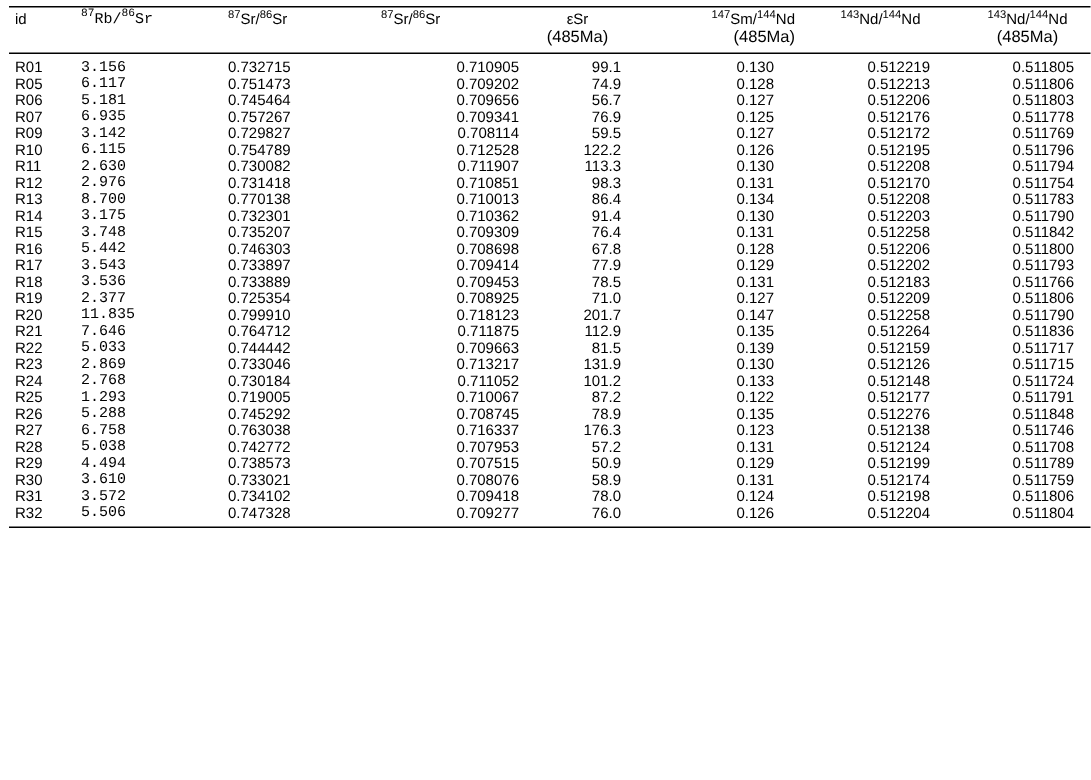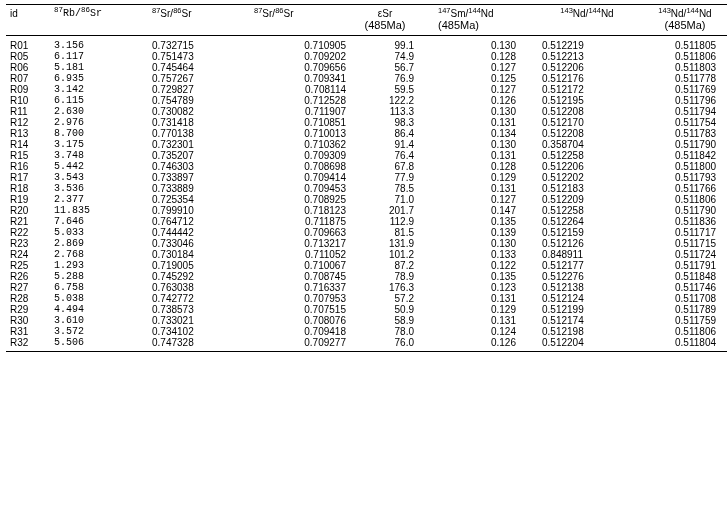--- a/index.html
+++ b/index.html
@@ -61,28 +61,28 @@
     border-bottom: 1.6px solid #000;
   }
   
   .c-id     { width: 34px;  text-align: left;  padding-left: 4px !important; }
   .c-rb     { width: 88px;  text-align: left;  padding-left: 10px !important; font-family: Liberation Mono, monospace; }
   .c-sr1    { width: 92px;  text-align: left;  padding-left: 10px !important; }
   .c-sr2    { width: 92px;  text-align: right;  padding-left: 10px !important; }
   .c-esr    { width: 78px;  text-align: right; padding-right: 24px !important; }
   .c-sm     { width: 92px;  text-align: right; padding-right: 26px !important; }
   .c-nd1    { width = 90px; }
-  .c-nd1    { width: 90px;  padding-right: 20px !important; }
+  .c-nd1    { width: 90px;  text-align: right; padding-right: 20px !important; }
   .c-nd2    { width: 90px;  text-align: right; padding-right: 20px !important; }
 
   
   th.c-id   { text-align: left; }
   th.c-rb, th.c-sr1, th.c-sr2 { text-align: left; }
   th.c-esr  { text-align: center; padding-right: 14px !important; }
-  th.c-sm   { text-align: left; padding-right: 12px !important; }
+  th.c-sm   { text-align: right; padding-right: 12px !important; }
   th.c-nd1  { text-align: center; padding-right: 8px !important; }
   th.c-nd2  { text-align: center; padding-right: 6px !important; }
 
   sup { font-size: 7.5px; vertical-align: super; line-height: 0; }
   .sub-label { font-size: 9px; }
   .nowrap { white-space: nowrap; }
 </style>
 </head>
 <body>
 
@@ -203,21 +203,21 @@
           <td class="c-nd1">0.512208</td>
           <td class="c-nd2">0.511783</td>
         </tr>
         <tr>
           <td class="c-id">R14</td>
           <td class="c-rb">3.175</td>
           <td class="c-sr1">0.732301</td>
           <td class="c-sr2">0.710362</td>
           <td class="c-esr">91.4</td>
           <td class="c-sm">0.130</td>
-          <td class="c-nd1">0.358704</td>
+          <td class="c-nd1">0.512203</td>
           <td class="c-nd2">0.511790</td>
         </tr>
         <tr>
           <td class="c-id">R15</td>
           <td class="c-rb">3.748</td>
           <td class="c-sr1">0.735207</td>
           <td class="c-sr2">0.709309</td>
           <td class="c-esr">76.4</td>
           <td class="c-sm">0.131</td>
           <td class="c-nd1">0.512258</td>
@@ -303,21 +303,21 @@
           <td class="c-nd1">0.512126</td>
           <td class="c-nd2">0.511715</td>
         </tr>
         <tr>
           <td class="c-id">R24</td>
           <td class="c-rb">2.768</td>
           <td class="c-sr1">0.730184</td>
           <td class="c-sr2">0.711052</td>
           <td class="c-esr">101.2</td>
           <td class="c-sm">0.133</td>
-          <td class="c-nd1">0.848911</td>
+          <td class="c-nd1">0.512148</td>
           <td class="c-nd2">0.511724</td>
         </tr>
         <tr>
           <td class="c-id">R25</td>
           <td class="c-rb">1.293</td>
           <td class="c-sr1">0.719005</td>
           <td class="c-sr2">0.710067</td>
           <td class="c-esr">87.2</td>
           <td class="c-sm">0.122</td>
           <td class="c-nd1">0.512177</td>

